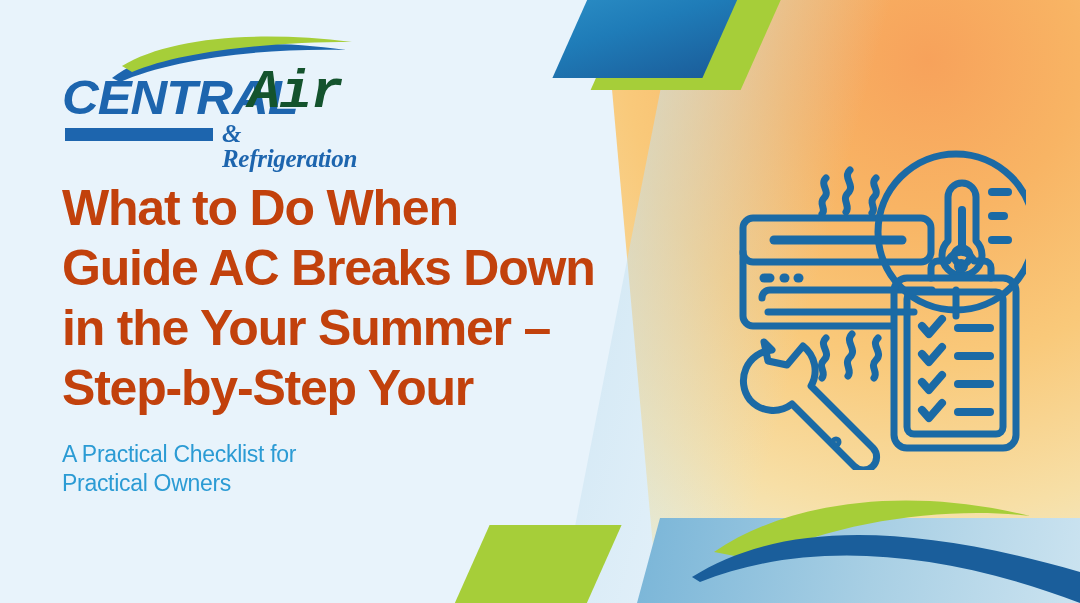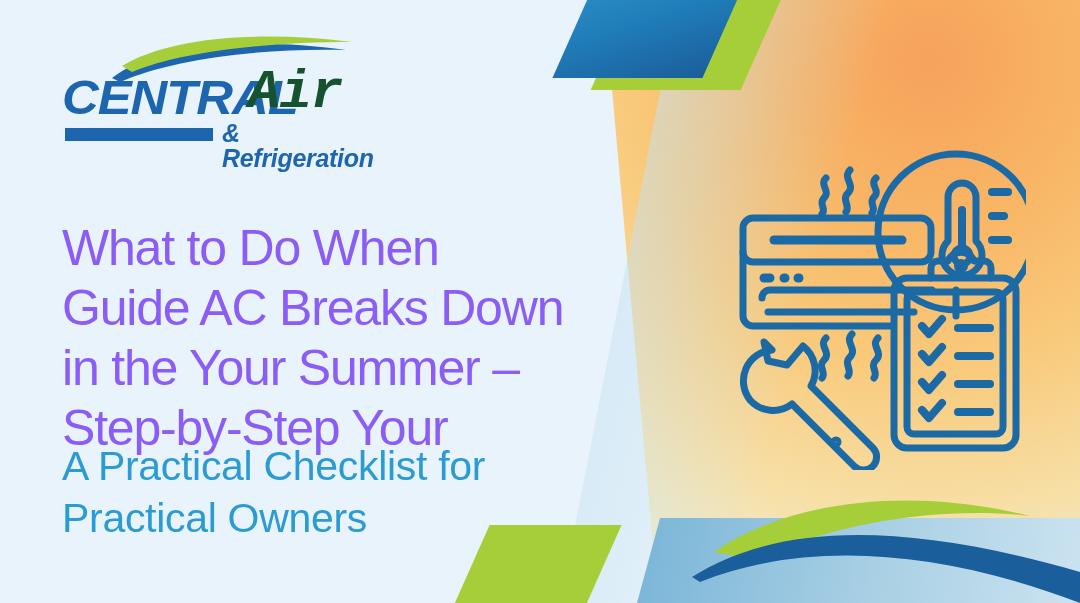--- a/index.html
+++ b/index.html
@@ -70,40 +70,39 @@
     font-family:Liberation Mono, monospace;
     font-weight:bold;font-style:italic;
     font-size:54px;color:#14532d;line-height:1;
     letter-spacing:-1px;
   }
   .logo-bar{
     position:absolute;left:3px;top:92px;width:148px;height:13px;background:#1d65ae;
   }
   .logo-sub{
     position:absolute;left:160px;top:85px;
-    font-family:Liberation Sans, sans-serif;
+    font-family:Liberation Serif, serif;
     font-weight:bold;font-style:italic;font-size:25px;
     color:#1d65ae;letter-spacing:-.3px;line-height:1;
   }
   
   .headline{
     position:absolute;left:62px;top:178px;width:660px;
     font-family:"Liberation Sans", sans-serif;
-    font-weight:normal;
+    font-weight:bold;
     font-size:50px;line-height:1.2;
     letter-spacing:-1.2px;
-    color:#8b5cf6;
-    margin-top:40px;
+    color:#c2410c;
   }
   .headline .ln{display:block;white-space:nowrap;}
   .subhead{
     position:absolute;left:62px;top:440px;width:520px;
     font-family:"Liberation Sans", sans-serif;
     font-weight:normal;
-    font-size:41px;line-height:1.28;
+    font-size:23px;line-height:1.28;
     letter-spacing:-.3px;
     color:#2b9bd4;
   }
   .subhead .ln{display:block;white-space:nowrap;}
   
   .illus{position:absolute;left:726px;top:150px;width:300px;height:320px;}
 </style>
 </head>
 <body>
 

